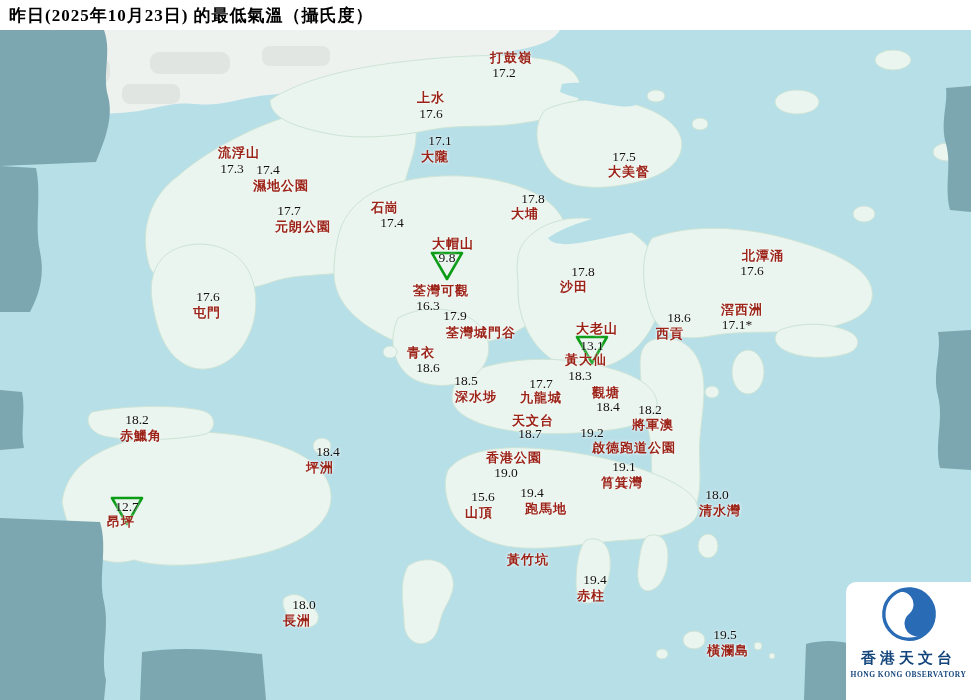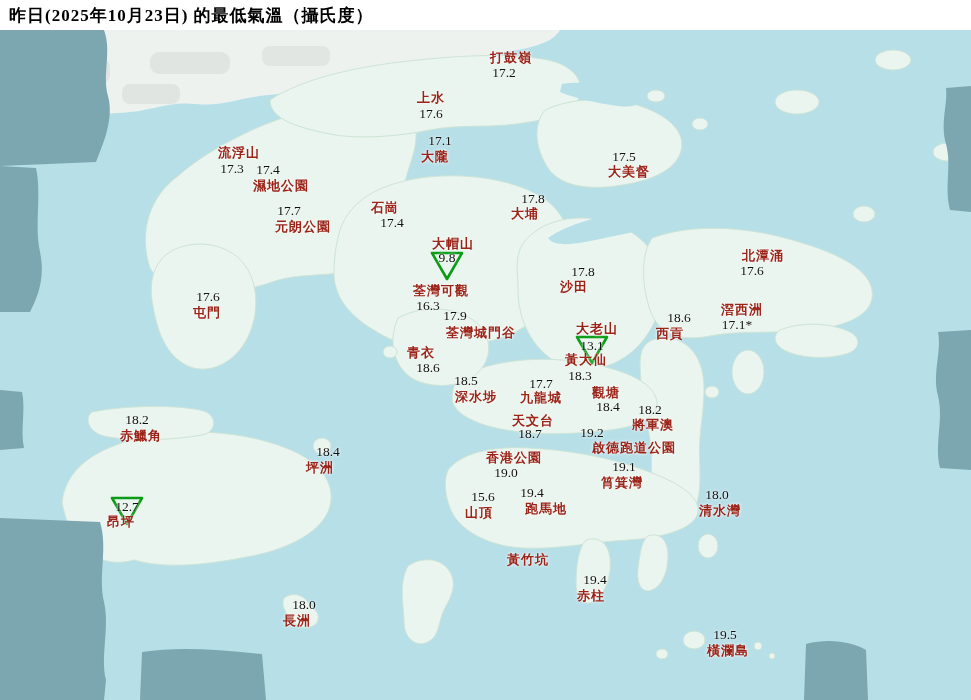--- a/index.html
+++ b/index.html
@@ -181,14 +181,26 @@
       <div class="st-name" style="left: 121px; top: 521px;">昂坪</div>
       <div class="st-name" style="left: 528px; top: 543px; margin-top: 16px;">黃竹坑</div>
       <div class="st-value" style="left: 595px; top: 580px;">19.4</div>
       <div class="st-name" style="left: 591px; top: 595px;">赤柱</div>
       <div class="st-value" style="left: 304px; top: 605px;">18.0</div>
       <div class="st-name" style="left: 297px; top: 620px;">長洲</div>
       <div class="st-value" style="left: 725px; top: 635px;">19.5</div>
       <div class="st-name" style="left: 728px; top: 650px;">橫瀾島</div>
     </div>
 
+  <div class="logo-box">
+    <svg width="62" height="62" viewBox="0 0 64 64">
+      <g transform="rotate(-40 32 30)">
+        <circle cx="32" cy="30" r="26" fill="#ffffff" stroke="#2a6bb5" stroke-width="3.5"></circle>
+        <path d="M32,4 A26,26 0 0 1 32,56 A13,13 0 0 1 32,30 A13,13 0 0 0 32,4 Z" fill="#2a6bb5"></path>
+        <circle cx="32" cy="17" r="4.5" fill="#ffffff"></circle>
+        <circle cx="32" cy="43" r="4.5" fill="#2a6bb5"></circle>
+      </g>
+    </svg>
+    <div class="logo-zh">香港天文台</div>
+    <div class="logo-en">HONG KONG OBSERVATORY</div>
+  </div>
 
 </div>
 
 </body></html>

